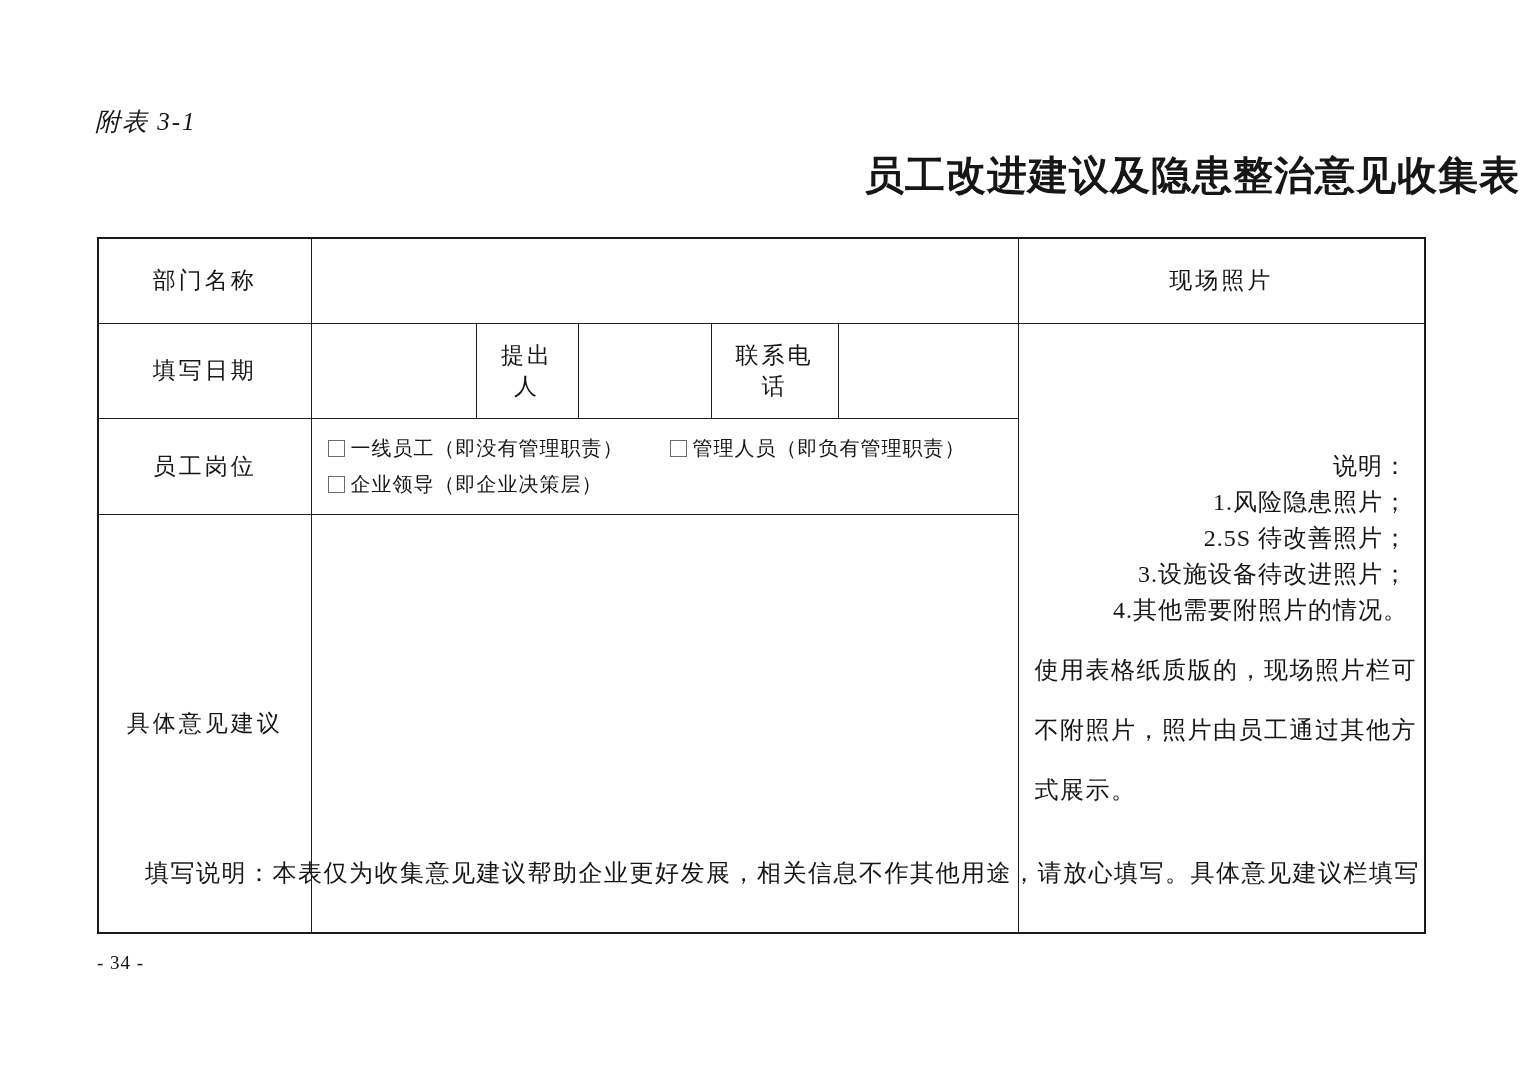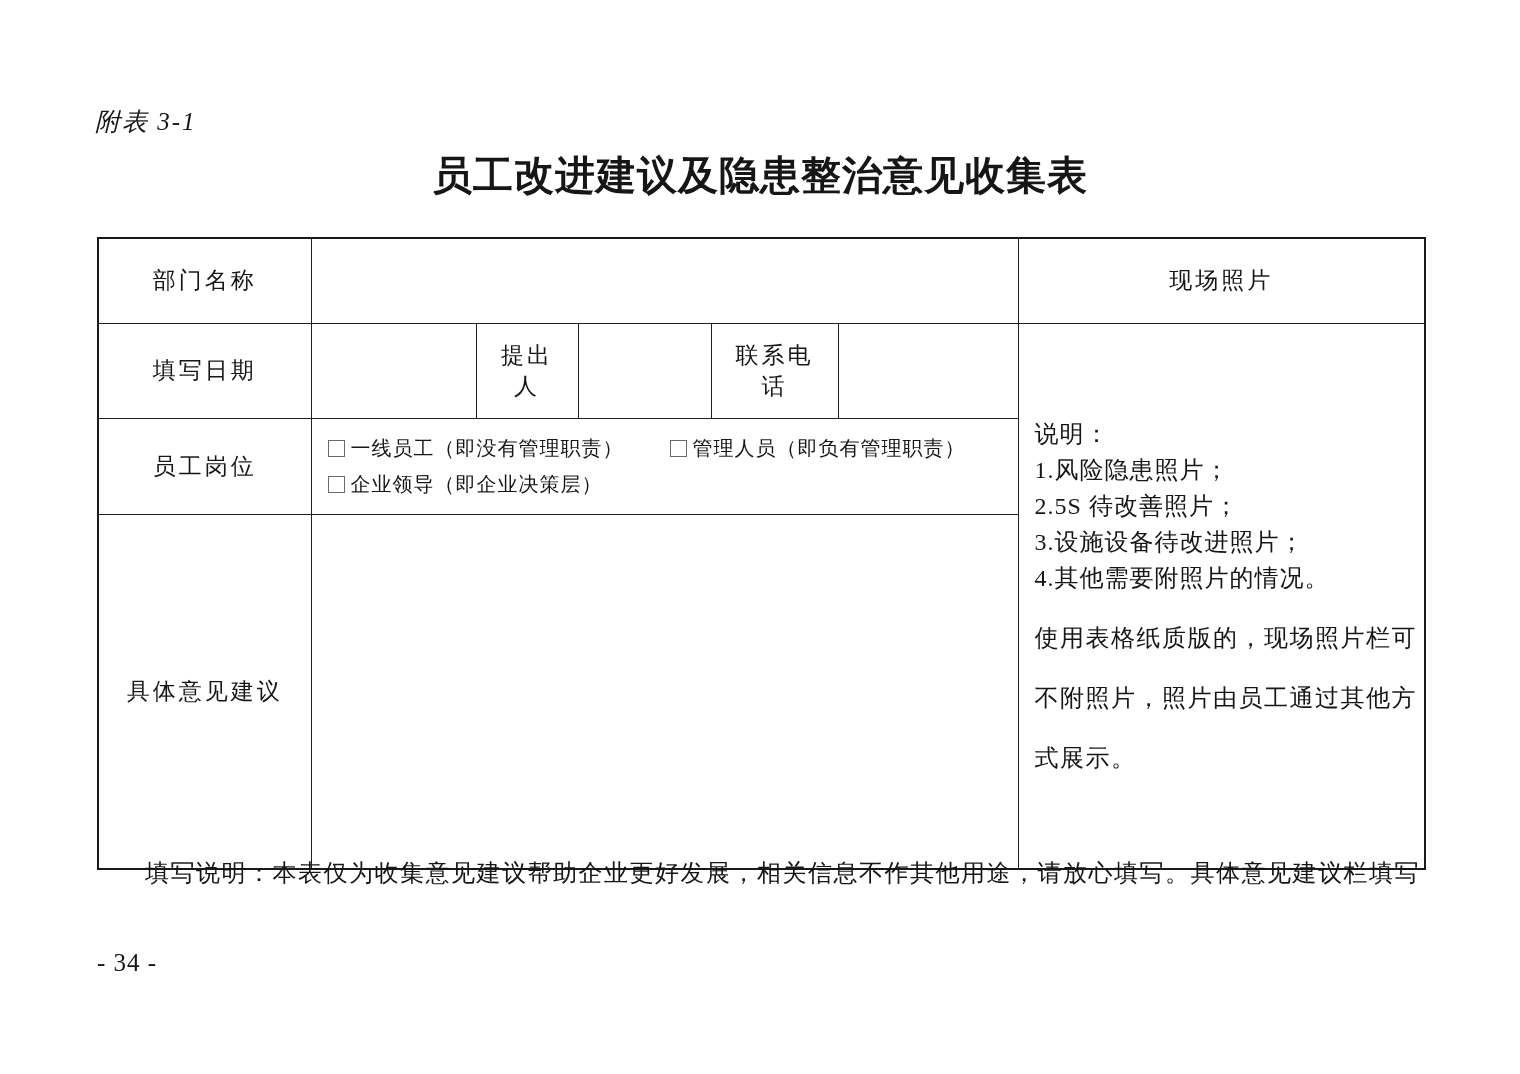--- a/index.html
+++ b/index.html
@@ -10,39 +10,39 @@
     color:#161616;
     font-family:"Liberation Serif","DejaVu Serif",serif;
     overflow:hidden;
   }
   .doc-tag{
     position:absolute;left:95px;top:106px;
     font-size:25px;line-height:32px;letter-spacing:2px;font-style:italic;
   }
   .doc-title{
     position:absolute;left:0;top:151px;width:100%;
-    margin:0;text-align:center;
+    margin:0;text-align:right;
     font-size:40px;line-height:50px;font-weight:bold;letter-spacing:1px;
   }
   table.form-table{
     position:absolute;left:97px;top:237px;
     width:1327px;
     border-collapse:collapse;table-layout:fixed;
     border:2px solid #1a1a1a;
   }
   table.form-table td{
     border:1px solid #1f1f1f;
     padding:16px;
     vertical-align:middle;
     overflow:hidden;
   }
   tr.r1{height:85px;}
   tr.r2{height:75px;}
   tr.r3{height:93px;}
-  tr.r4{height:355px;}
+  tr.r4{height:419px;}
   td.label{
     text-align:center;
     font-size:23px;
     letter-spacing:3px;
   }
   td.blank{background:#ffffff;}
   td.options-cell{
     padding:10px 14px;
     font-size:20px;
     letter-spacing:1px;
@@ -59,39 +59,39 @@
     background:#ffffff;
     margin-right:6px;
     flex:0 0 auto;
   }
   td.note-cell{
     padding:4px 10px;
     font-size:24px;
     line-height:36px;
   }
   .note-heading,.note-item{
-    text-align:left;
+    text-align:right;
     white-space:nowrap;
     letter-spacing:1px;
   }
   .note-remark{
     text-align:left;
     white-space:nowrap;
     letter-spacing:1.5px;
     margin-top:24px;
   }
   .footer{
     position:absolute;left:97px;top:851px;width:1330px;
     font-size:24px;line-height:44px;letter-spacing:1.5px;
     text-align:left;
   }
   .f-line.indent{text-indent:2em;}
   .page-number{
     position:absolute;left:97px;top:946px;
-    font-size:25px;line-height:34px;letter-spacing:1px;
+    font-size:19px;line-height:34px;letter-spacing:1px;
   }
 </style>
 </head>
 <body>
 
 <div class="page">
 
   <div class="doc-tag">附表 3-1</div>
 
   <h1 class="doc-title">员工改进建议及隐患整治意见收集表</h1>

